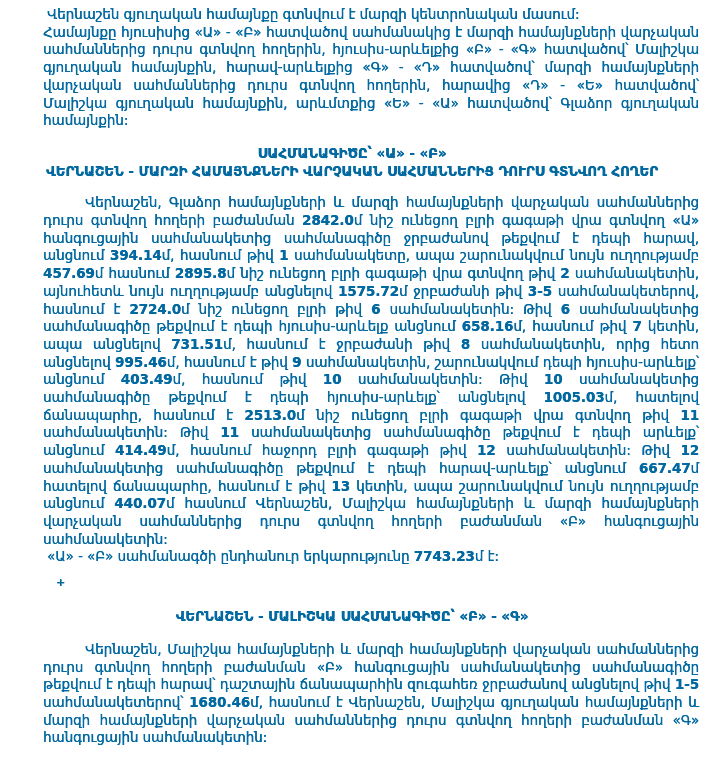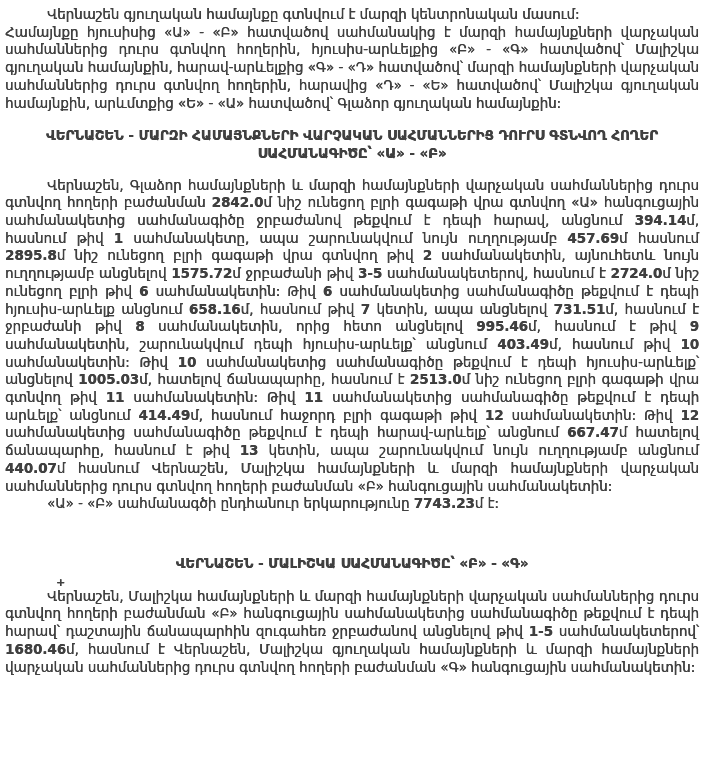--- a/index.html
+++ b/index.html
@@ -2,52 +2,52 @@
 <html><head>
 <meta charset="utf-8">
 <style>
   html,body{margin:0;padding:0;background:#ffffff;}
   .page{
     position:relative;
     width:705px;height:772px;
     box-sizing:border-box;
     padding:6px 6px 0 5px;
     background:#ffffff;
-    color:#404040;
+    color:#0369a1;
     font-family:"DejaVu Sans","Liberation Sans",sans-serif;
     font-size:13.4px;
     line-height:17.7px;
     overflow:hidden;
     text-shadow:0.35px 0 0 currentColor; 
   }
   p{margin:0;}
   .ind{text-indent:42px;}
-  .just{text-align:justify;}
+  .just{text-align:justify;margin-left:38px;}
   .head{font-weight:bold;text-align:center;}
   .head-1{margin:15px 8px 14px 8px;}
   .head-2{margin:42px 0 15px 0;}
   b{font-weight:bold;}
   .stray{
     position:absolute;left:56px;top:577px;
     font-size:11px;font-weight:bold;line-height:11px;
   }
 </style>
 </head>
 <body>
 
 <div class="page">
 
   <p class="ind nb">Վերնաշեն գյուղական համայնքը գտնվում է մարզի կենտրոնական մասում:</p>
 
 
   <p class="just">Համայնքը հյուսիսից «Ա» - «Բ» հատվածով սահմանակից է մարզի համայնքների վարչական սահմաններից դուրս գտնվող հողերին, հյուսիս-արևելքից «Բ» - «Գ» հատվածով՝ Մալիշկա գյուղական համայնքին, հարավ-արևելքից «Գ» - «Դ» հատվածով՝ մարզի համայնքների վարչական սահմաններից դուրս գտնվող հողերին, հարավից «Դ» - «Ե» հատվածով՝ Մալիշկա գյուղական համայնքին, արևմտքից «Ե» - «Ա» հատվածով՝ Գլաձոր գյուղական համայնքին:</p>
 
   <div class="head head-1">
+    <div>ՍԱՀՄԱՆԱԳԻԾԸ՝ «Ա» - «Բ»</div>
     <div>ՎԵՐՆԱՇԵՆ - ՄԱՐԶԻ ՀԱՄԱՅՆՔՆԵՐԻ ՎԱՐՉԱԿԱՆ ՍԱՀՄԱՆՆԵՐԻՑ ԴՈՒՐՍ ԳՏՆՎՈՂ ՀՈՂԵՐ</div>
-    <div>ՍԱՀՄԱՆԱԳԻԾԸ՝ «Ա» - «Բ»</div>
   </div>
 
   <p class="ind just nb">Վերնաշեն, Գլաձոր համայնքների և մարզի համայնքների վարչական սահմաններից դուրս գտնվող հողերի բաժանման <b>2842.0</b>մ նիշ ունեցող բլրի գագաթի վրա գտնվող «Ա» հանգուցային սահմանակետից սահմանագիծը ջրբաժանով թեքվում է դեպի հարավ, անցնում <b>394.14</b>մ, հասնում թիվ <b>1</b> սահմանակետը, ապա շարունակվում նույն ուղղությամբ <b>457.69</b>մ հասնում <b>2895.8</b>մ նիշ ունեցող բլրի գագաթի վրա գտնվող թիվ <b>2</b> սահմանակետին, այնուհետև նույն ուղղությամբ անցնելով <b>1575.72</b>մ ջրբաժանի թիվ <b>3-5</b> սահմանակետերով, հասնում է <b>2724.0</b>մ նիշ ունեցող բլրի թիվ <b>6</b> սահմանակետին: Թիվ <b>6</b> սահմանակետից սահմանագիծը թեքվում է դեպի հյուսիս-արևելք անցնում <b>658.16</b>մ, հասնում թիվ <b>7</b> կետին, ապա անցնելով <b>731.51</b>մ, հասնում է ջրբաժանի թիվ <b>8</b> սահմանակետին, որից հետո անցնելով <b>995.46</b>մ, հասնում է թիվ <b>9</b> սահմանակետին, շարունակվում դեպի հյուսիս-արևելք՝ անցնում <b>403.49</b>մ, հասնում թիվ <b>10</b> սահմանակետին: Թիվ <b>10</b> սահմանակետից սահմանագիծը թեքվում է դեպի հյուսիս-արևելք՝ անցնելով <b>1005.03</b>մ, հատելով ճանապարհը, հասնում է <b>2513.0</b>մ նիշ ունեցող բլրի գագաթի վրա գտնվող թիվ <b>11</b> սահմանակետին: Թիվ <b>11</b> սահմանակետից սահմանագիծը թեքվում է դեպի արևելք՝ անցնում <b>414.49</b>մ, հասնում հաջորդ բլրի գագաթի թիվ <b>12</b> սահմանակետին: Թիվ <b>12</b> սահմանակետից սահմանագիծը թեքվում է դեպի հարավ-արևելք՝ անցնում <b>667.47</b>մ հատելով ճանապարհը, հասնում է թիվ <b>13</b> կետին, ապա շարունակվում նույն ուղղությամբ անցնում <b>440.07</b>մ հասնում Վերնաշեն, Մալիշկա համայնքների և մարզի համայնքների վարչական սահմաններից դուրս գտնվող հողերի բաժանման «Բ» հանգուցային սահմանակետին:</p>
 
   <p class="ind nb">«Ա» - «Բ» սահմանագծի ընդհանուր երկարությունը <b>7743.23</b>մ է:</p>
 
   <span class="stray">+</span>
 
   <div class="head head-2">ՎԵՐՆԱՇԵՆ - ՄԱԼԻՇԿԱ ՍԱՀՄԱՆԱԳԻԾԸ՝ «Բ» - «Գ»</div>
 

